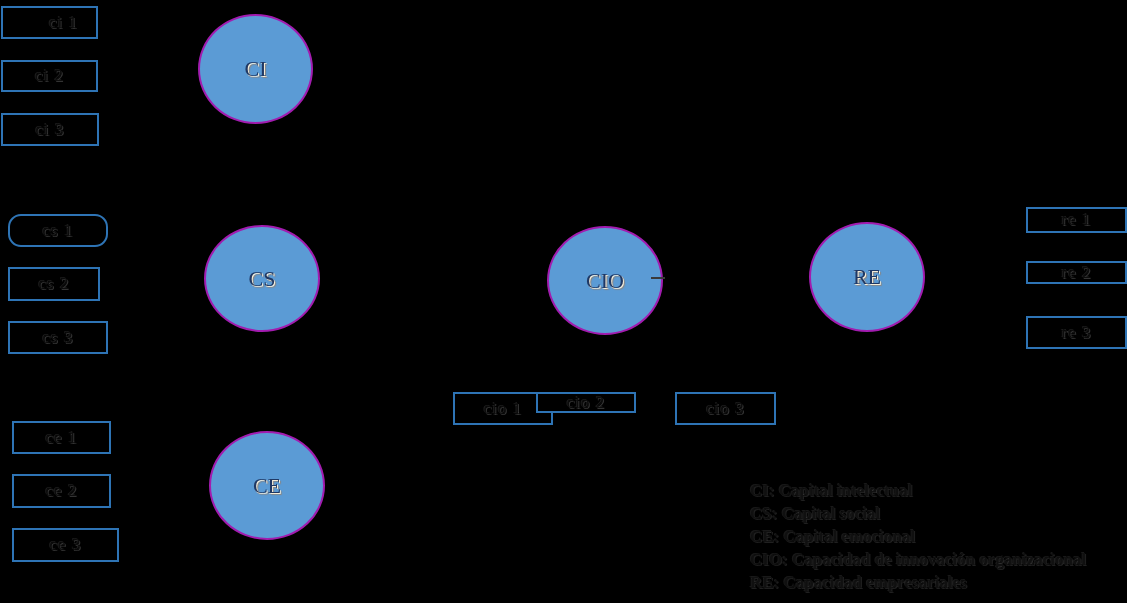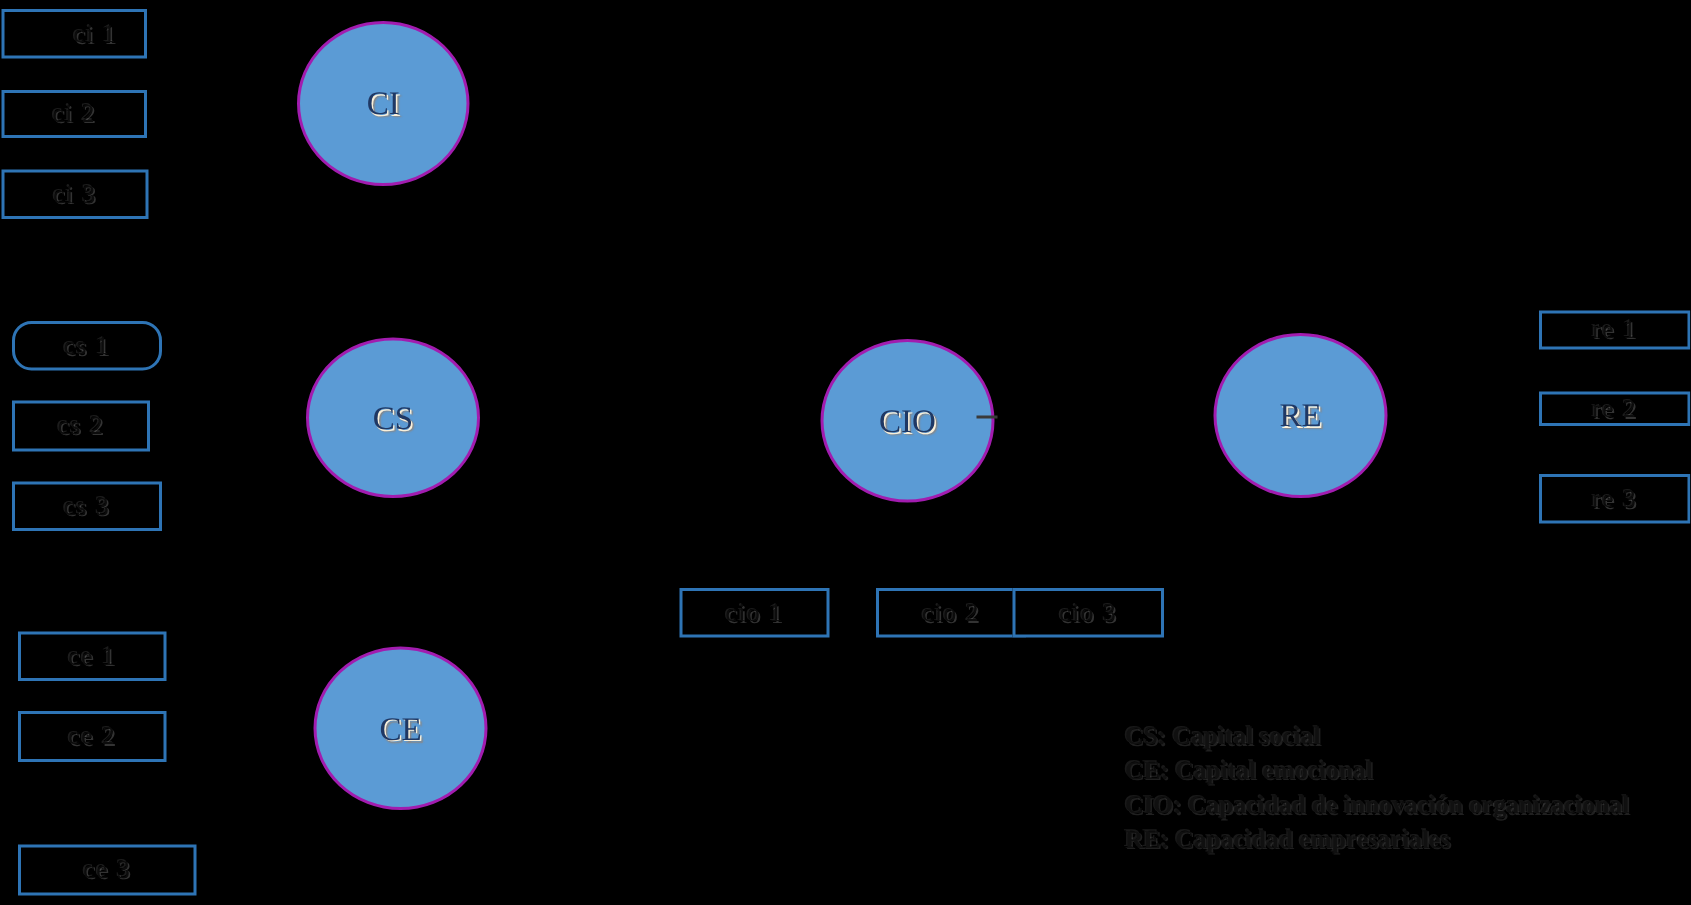--- a/index.html
+++ b/index.html
@@ -84,28 +84,28 @@
   <div class="box" style="left:8px;   top:321px; width:100px; height:33px;">
       <span>cs 3</span>
     </div>
 
   <div class="box" style="left:12px;  top:421px; width:99px;  height:33px;">
       <span>ce 1</span>
     </div>
   <div class="box" style="left:12px;  top:474px; width:99px;  height:34px;">
       <span>ce 2</span>
     </div>
-  <div class="box" style="left:12px;  top:528px; width:119px;  height:34px;margin-top:35px;">
+  <div class="box" style="left:12px;  top:528px; width:107px;  height:34px;">
       <span>ce 3</span>
     </div>
 
   <div class="box" style="left:453px; top:392px; width:100px; height:33px;">
       <span>cio 1</span>
     </div>
-  <div class="box" style="left:584px; top:392px; width:100px; height:33px;">
+  <div class="box" style="left:536px; top:392px; width:100px; height:21px;">
       <span>cio 2</span>
     </div>
   <div class="box" style="left:675px; top:392px; width:101px; height:33px;">
       <span>cio 3</span>
     </div>
 
   <div class="box" style="left:1026px; top:207px; width:101px; height:26px;">
       <span>re 1</span>
     </div>
   <div class="box" style="left:1026px; top:261px; width:101px; height:23px;">
@@ -127,19 +127,20 @@
   <div class="node" style="left:547px; top:226px; width:116px; height:109px;">
       <span>CIO</span>
     </div>
   <div class="node" style="left:809px; top:222px; width:116px; height:110px;">
       <span>RE</span>
     </div>
 
   <div class="connector" style="left:651px; top:277px; width:14px; height:2px;"></div>
 
   <div class="legend">
+    <div class="legend-line">CI: Capital intelectual</div>
     <div class="legend-line">CS: Capital social</div>
     <div class="legend-line">CE: Capital emocional</div>
     <div class="legend-line">CIO: Capacidad de innovación organizacional</div>
     <div class="legend-line">RE: Capacidad empresariales</div>
   </div>
 
 </div>
 
 </body></html>

